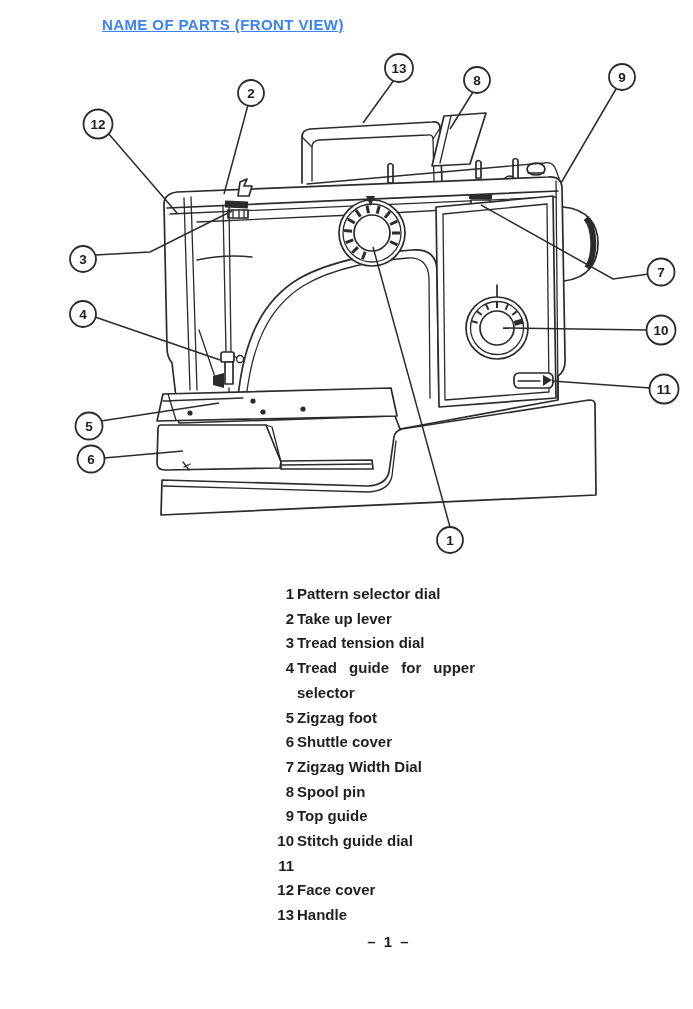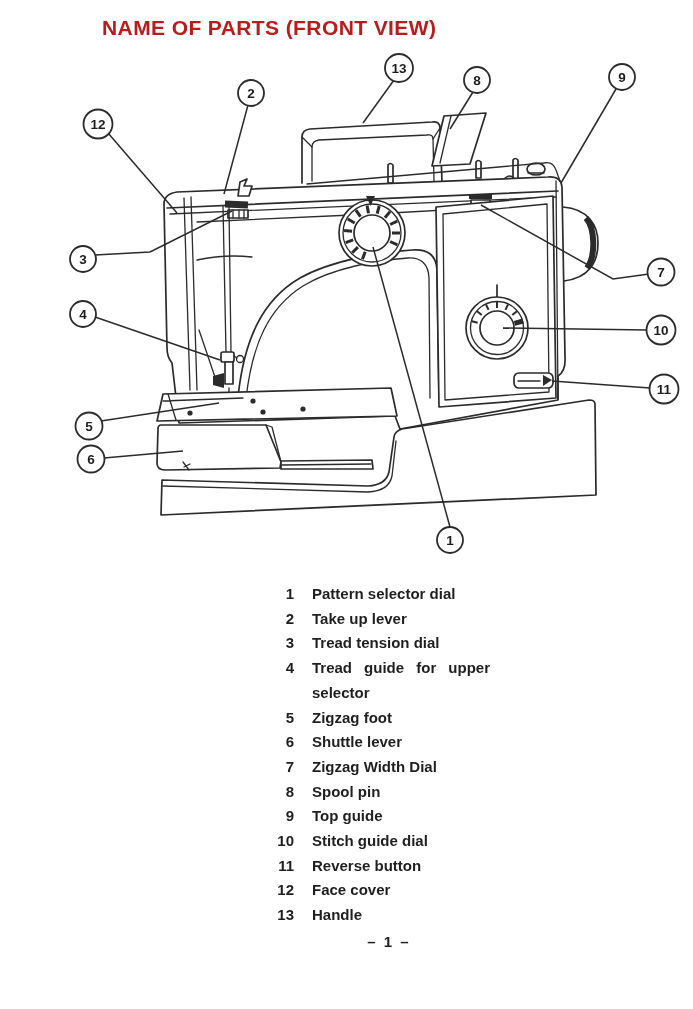--- a/index.html
+++ b/index.html
@@ -4,30 +4,30 @@
 <style>
   html,body{margin:0;padding:0;}
   body{
     width:693px;height:1009px;position:relative;
     background:#ffffff;color:#232323;
     font-family:"Liberation Sans","DejaVu Sans",sans-serif;
     overflow:hidden;
   }
   .title{
     position:absolute;left:102px;top:16px;
-    font-size:21px;font-weight:700;letter-spacing:.4px;color:#b91c1c;
+    font-size:15px;font-weight:700;letter-spacing:.4px;color:#3b82f6;text-decoration:underline;
   }
   .diagram{position:absolute;left:0;top:0;}
   .legend{
     position:absolute;left:264px;top:582px;width:230px;
     font-size:15px;font-weight:700;color:#1f1f1f;
   }
   .legend .row{display:flex;line-height:24.7px;}
   .legend .num{width:30px;text-align:right;flex:none;}
-  .legend .label{margin-left:18px;width:178px;text-align:justify;}
+  .legend .label{margin-left:3px;width:178px;text-align:justify;}
   .pageno{
     margin-top:5px;text-align:center;width:130px;margin-left:60px;
     font-size:15px;font-weight:700;letter-spacing:2px;
   }
   svg *{vector-effect:non-scaling-stroke;}
   .ink{stroke:#2b2b2b;fill:none;stroke-width:1.7;stroke-linejoin:round;stroke-linecap:round;}
   .inkw{stroke:#2b2b2b;fill:#ffffff;stroke-width:1.7;stroke-linejoin:round;}
   .fill{fill:#2b2b2b;stroke:none;}
   .thin{stroke-width:1.3;}
   .callout circle{fill:#ffffff;stroke:#2b2b2b;stroke-width:1.8;}
@@ -270,41 +270,40 @@
   <div class="row">
       <span class="num">4</span>
       <span class="label">Tread guide for upper selector</span>
     </div>
   <div class="row">
       <span class="num">5</span>
       <span class="label">Zigzag foot</span>
     </div>
   <div class="row">
       <span class="num">6</span>
-      <span class="label">Shuttle lever</span>
+      <span class="label">Shuttle cover</span>
     </div>
   <div class="row">
       <span class="num">7</span>
       <span class="label">Zigzag Width Dial</span>
     </div>
   <div class="row">
       <span class="num">8</span>
       <span class="label">Spool pin</span>
     </div>
   <div class="row">
       <span class="num">9</span>
       <span class="label">Top guide</span>
     </div>
   <div class="row">
       <span class="num">10</span>
       <span class="label">Stitch guide dial</span>
     </div>
   <div class="row">
       <span class="num">11</span>
-      <span class="label">Reverse button</span>
     </div>
   <div class="row">
       <span class="num">12</span>
       <span class="label">Face cover</span>
     </div>
   <div class="row">
       <span class="num">13</span>
       <span class="label">Handle</span>
     </div>
   <div class="pageno">– 1 –</div>

